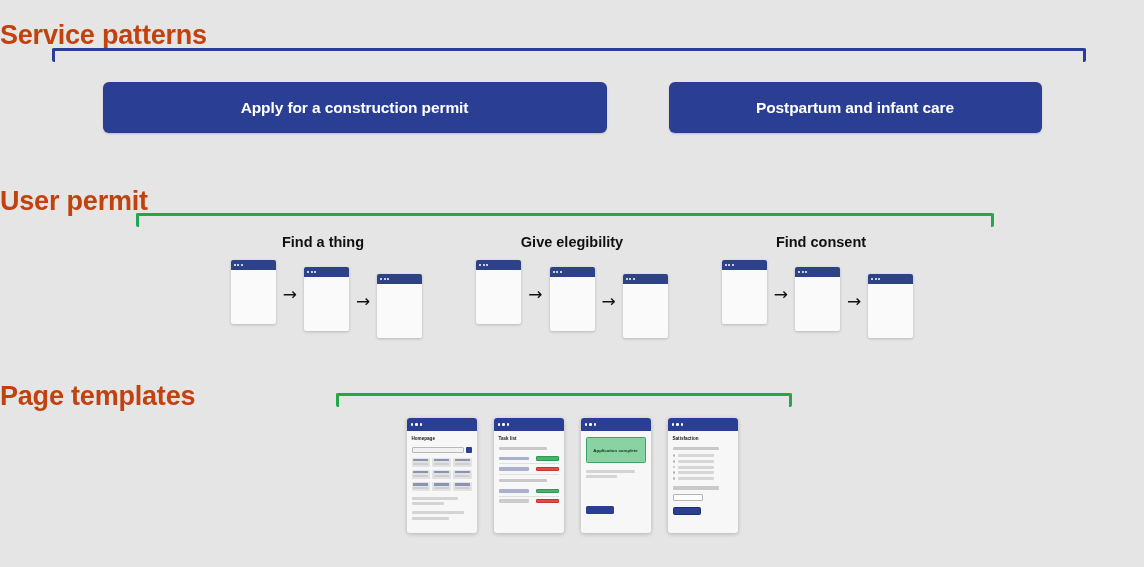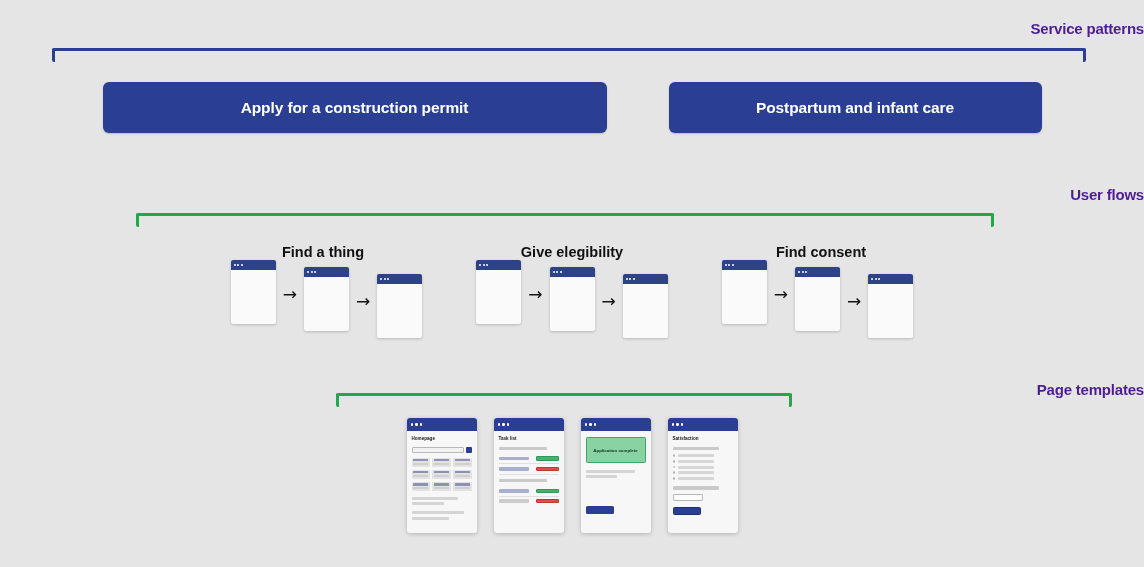--- a/index.html
+++ b/index.html
@@ -16,24 +16,24 @@
   }
 
   .canvas {
     position: absolute;
     inset: 0;
     background: #e5e5e5;
   }
 
   
   .section-title {
-    text-align: right;
-    font-size: 15px;
+    text-align: left;
+    font-size: 27px;
     font-weight: bold;
-    color: #4c1d95;
+    color: #c2410c;
     letter-spacing: -0.2px;
   }
 
   
   .bracket {
     position: absolute;
     box-sizing: border-box;
     border-style: solid;
     border-width: 3px 3px 0 3px;
     border-radius: 2px;
@@ -71,21 +71,21 @@
   .pattern-btn.w2 { width: 373px; }
 
   
   .flows-wrap {
     position: absolute;
     top: 186px;
     left: 0; right: 0;
   }
   .flow-labels {
     position: absolute;
-    top: 58px;
+    top: 48px;
     left: 0; right: 0;
     display: flex;
     justify-content: center;
     gap: 114px;
   }
   .flow-label {
     width: 135px;
     text-align: center;
     font-size: 14.5px;
     font-weight: bold;
@@ -267,21 +267,21 @@
 
     <div class="bracket bracket-blue" style="left:52px; right:58px; top:48px;"></div>
 
     <div class="pattern-row">
       <button class="pattern-btn w1">Apply for a construction permit</button>
       <button class="pattern-btn w2">Postpartum and infant care</button>
     </div>
   </div>
 
   <div class="flows-wrap">
-    <div class="section-title" style="position:absolute; top:0; left:0; right:0;">User flows</div>
+    <div class="section-title" style="position:absolute; top:0; left:0; right:0;">User permit</div>
 
     <div class="bracket bracket-green" style="left:136px; right:150px; top:27px;"></div>
 
     <div class="flow-labels">
       <div class="flow-label">Find a thing</div>
       <div class="flow-label">Give elegibility</div>
       <div class="flow-label">Find consent</div>
     </div>
 
     <div class="flow-groups">

